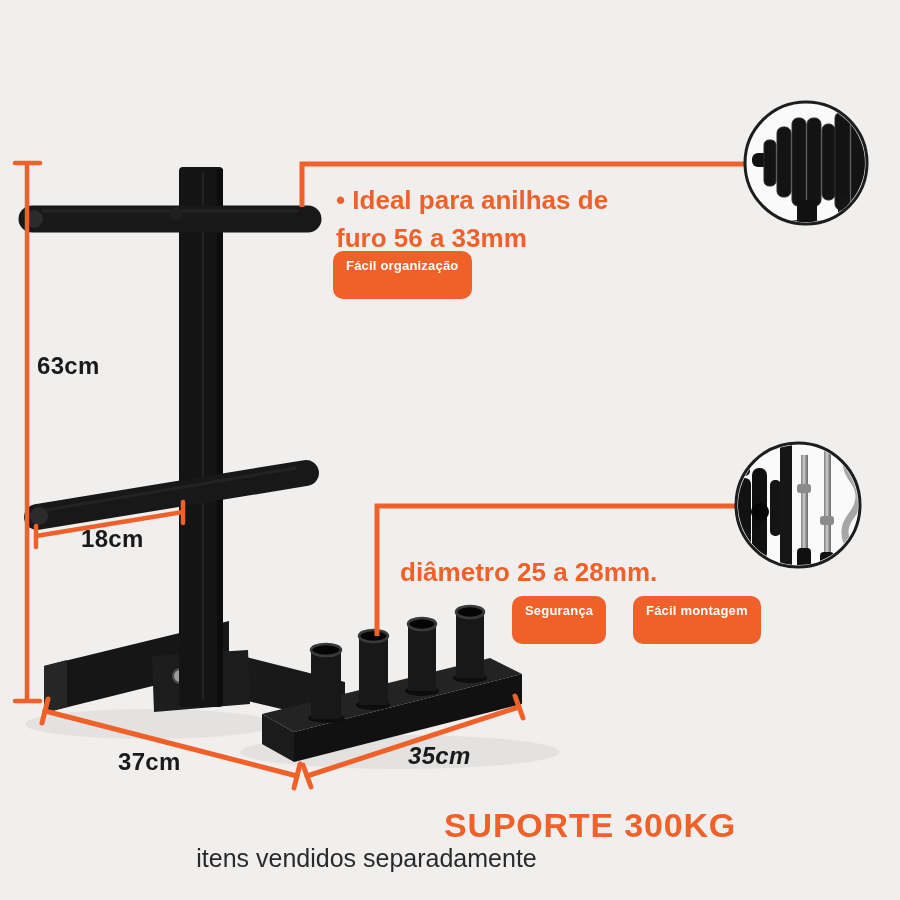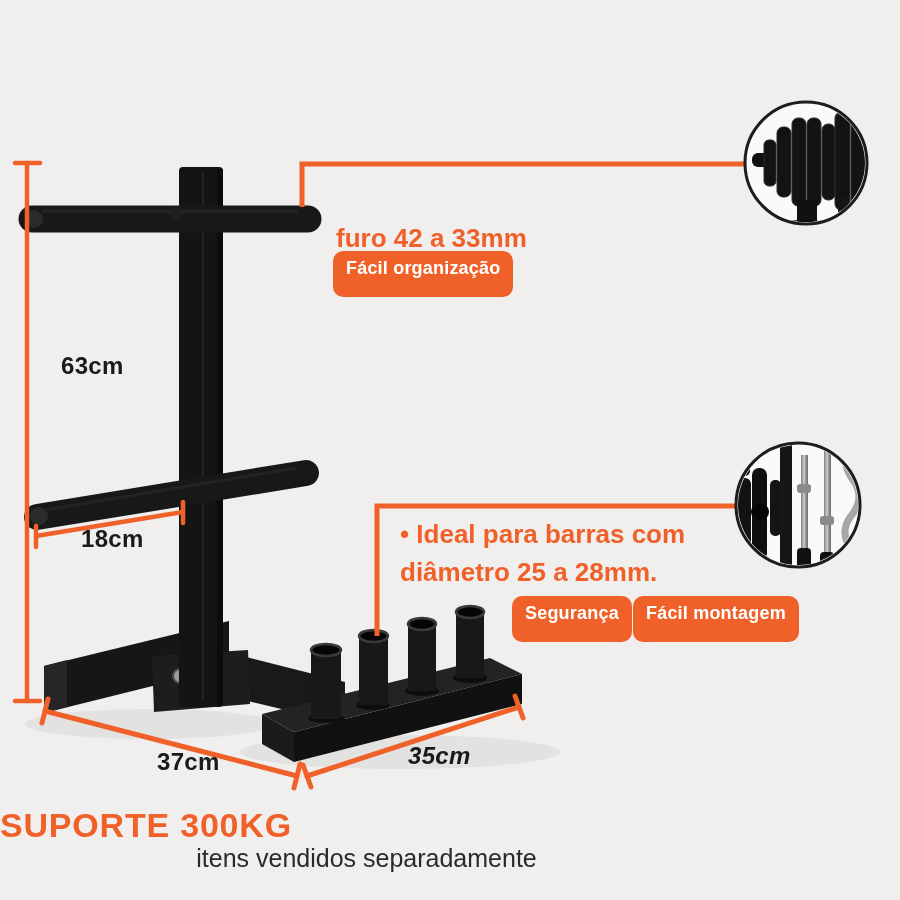--- a/index.html
+++ b/index.html
@@ -11,28 +11,28 @@
   #rack-svg{position:absolute;left:0;top:0;width:900px;height:900px;display:block;}
   .overlay{position:absolute;white-space:nowrap;}
   .callout-title{
     font-size:30px;line-height:1.05;font-weight:500;color:#161616;letter-spacing:-0.2px;
   }
   .bullet-line{
     font-size:26px;line-height:38px;font-weight:bold;color:var(--accent,#f0612a);
   }
   .badge{
     display:inline-block;background:var(--accent,#f0612a);color:#ffffff;
-    font-size:18px;font-weight:bold;line-height:1;
-    padding:8px 13px 20px 13px;border-radius:10px;letter-spacing:0.2px;
+    font-size:13px;font-weight:bold;line-height:1;
+    padding:8px 13px 27px 13px;border-radius:10px;letter-spacing:0.2px;
   }
   .dim-label{
     font-size:24px;font-weight:bold;color:#1a1a1a;letter-spacing:0.3px;
   }
   .footer-title{
-    left:0;width:736px;text-align:left;
+    left:0;width:736px;text-align:right;
     font-size:34px;font-weight:bold;letter-spacing:0.8px;
     color:var(--accent,#f0612a);
   }
   .footer-note{
     left:0;width:733px;text-align:center;
     font-size:25px;font-weight:400;color:#2a2a2a;
   }
   .accent-stroke{stroke:var(--accent,#f0612a);fill:none;}
 </style>
 </head>
@@ -187,28 +187,28 @@
         <rect x="824" y="447" width="7" height="110" fill="url(#chrome)"></rect>
         <rect x="820" y="516" width="14" height="9" rx="3" fill="#8a8a8a"></rect>
         <rect x="820" y="552" width="14" height="20" rx="4" fill="#101010"></rect>
         <path d="M851,444 q-11,19 2,36 q13,17 -2,36 q-13,17 2,36" fill="none" stroke="#a6a6a6" stroke-width="7"></path>
         <rect x="844" y="548" width="14" height="20" rx="4" fill="#101010"></rect>
         <rect x="867" y="446" width="8" height="118" fill="#1a1a1a"></rect>
       </g>
     </g>
   </svg>
 
-  <div class="overlay bullet-line" style="left:336px;top:219px;">furo 42 a 33mm</div>
+  <div class="overlay bullet-line" style="left:336px;top:181px;">• Ideal para anilhas de</div>
+  <div class="overlay bullet-line" style="left:336px;top:219px;">furo 56 a 33mm</div>
   <div class="overlay badge" style="left:333px;top:251px;">Fácil organização</div>
 
-  <div class="overlay bullet-line" style="left:400px;top:515px;">• Ideal para barras com</div>
   <div class="overlay bullet-line" style="left:400px;top:553px;">diâmetro 25 a 28mm.</div>
   <div class="overlay badge" style="left:633px;top:596px;">Fácil montagem</div>
   <div class="overlay badge" style="left:512px;top:596px;">Segurança</div>
 
-  <div class="overlay dim-label" style="left:37px;top:352px;margin-left:24px;">63cm</div>
+  <div class="overlay dim-label" style="left:37px;top:352px;">63cm</div>
   <div class="overlay dim-label" style="left:81px;top:525px;">18cm</div>
-  <div class="overlay dim-label" style="left:118px;top:748px;margin-left:39px;">37cm</div>
+  <div class="overlay dim-label" style="left:118px;top:748px;">37cm</div>
   <div class="overlay dim-label" style="left:408px;top:742px;font-style:italic;">35cm</div>
 
   <div class="overlay footer-title" style="top:806px;">SUPORTE 300KG</div>
   <div class="overlay footer-note" style="top:844px;">itens vendidos separadamente</div>
 </div>
 
 </body></html>

